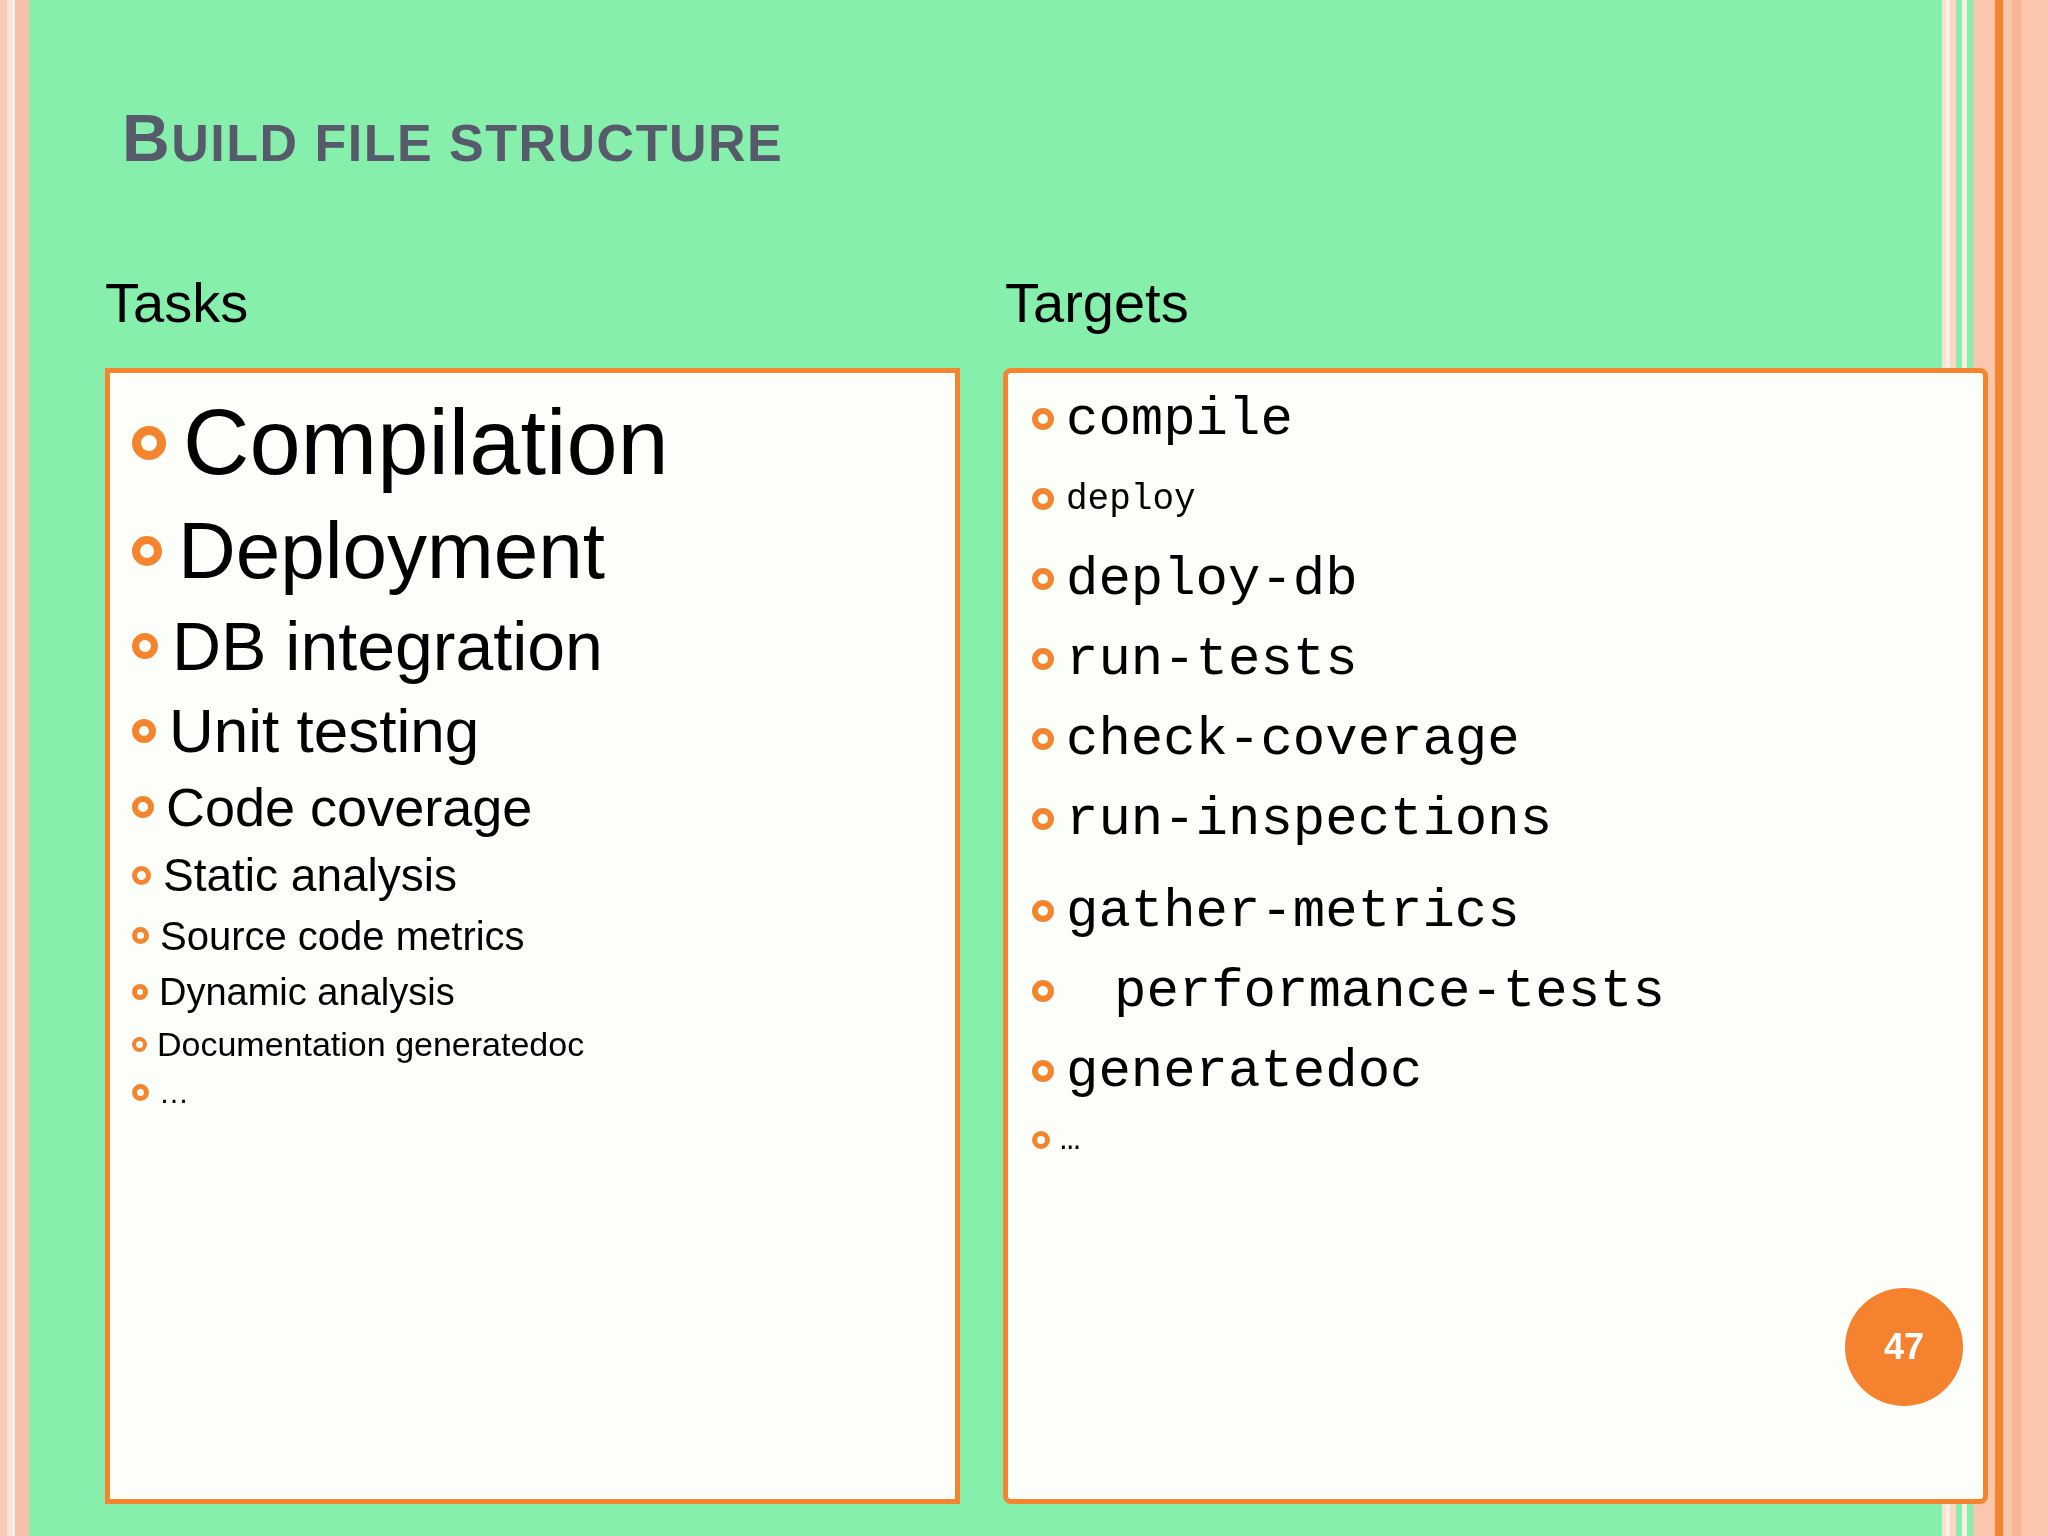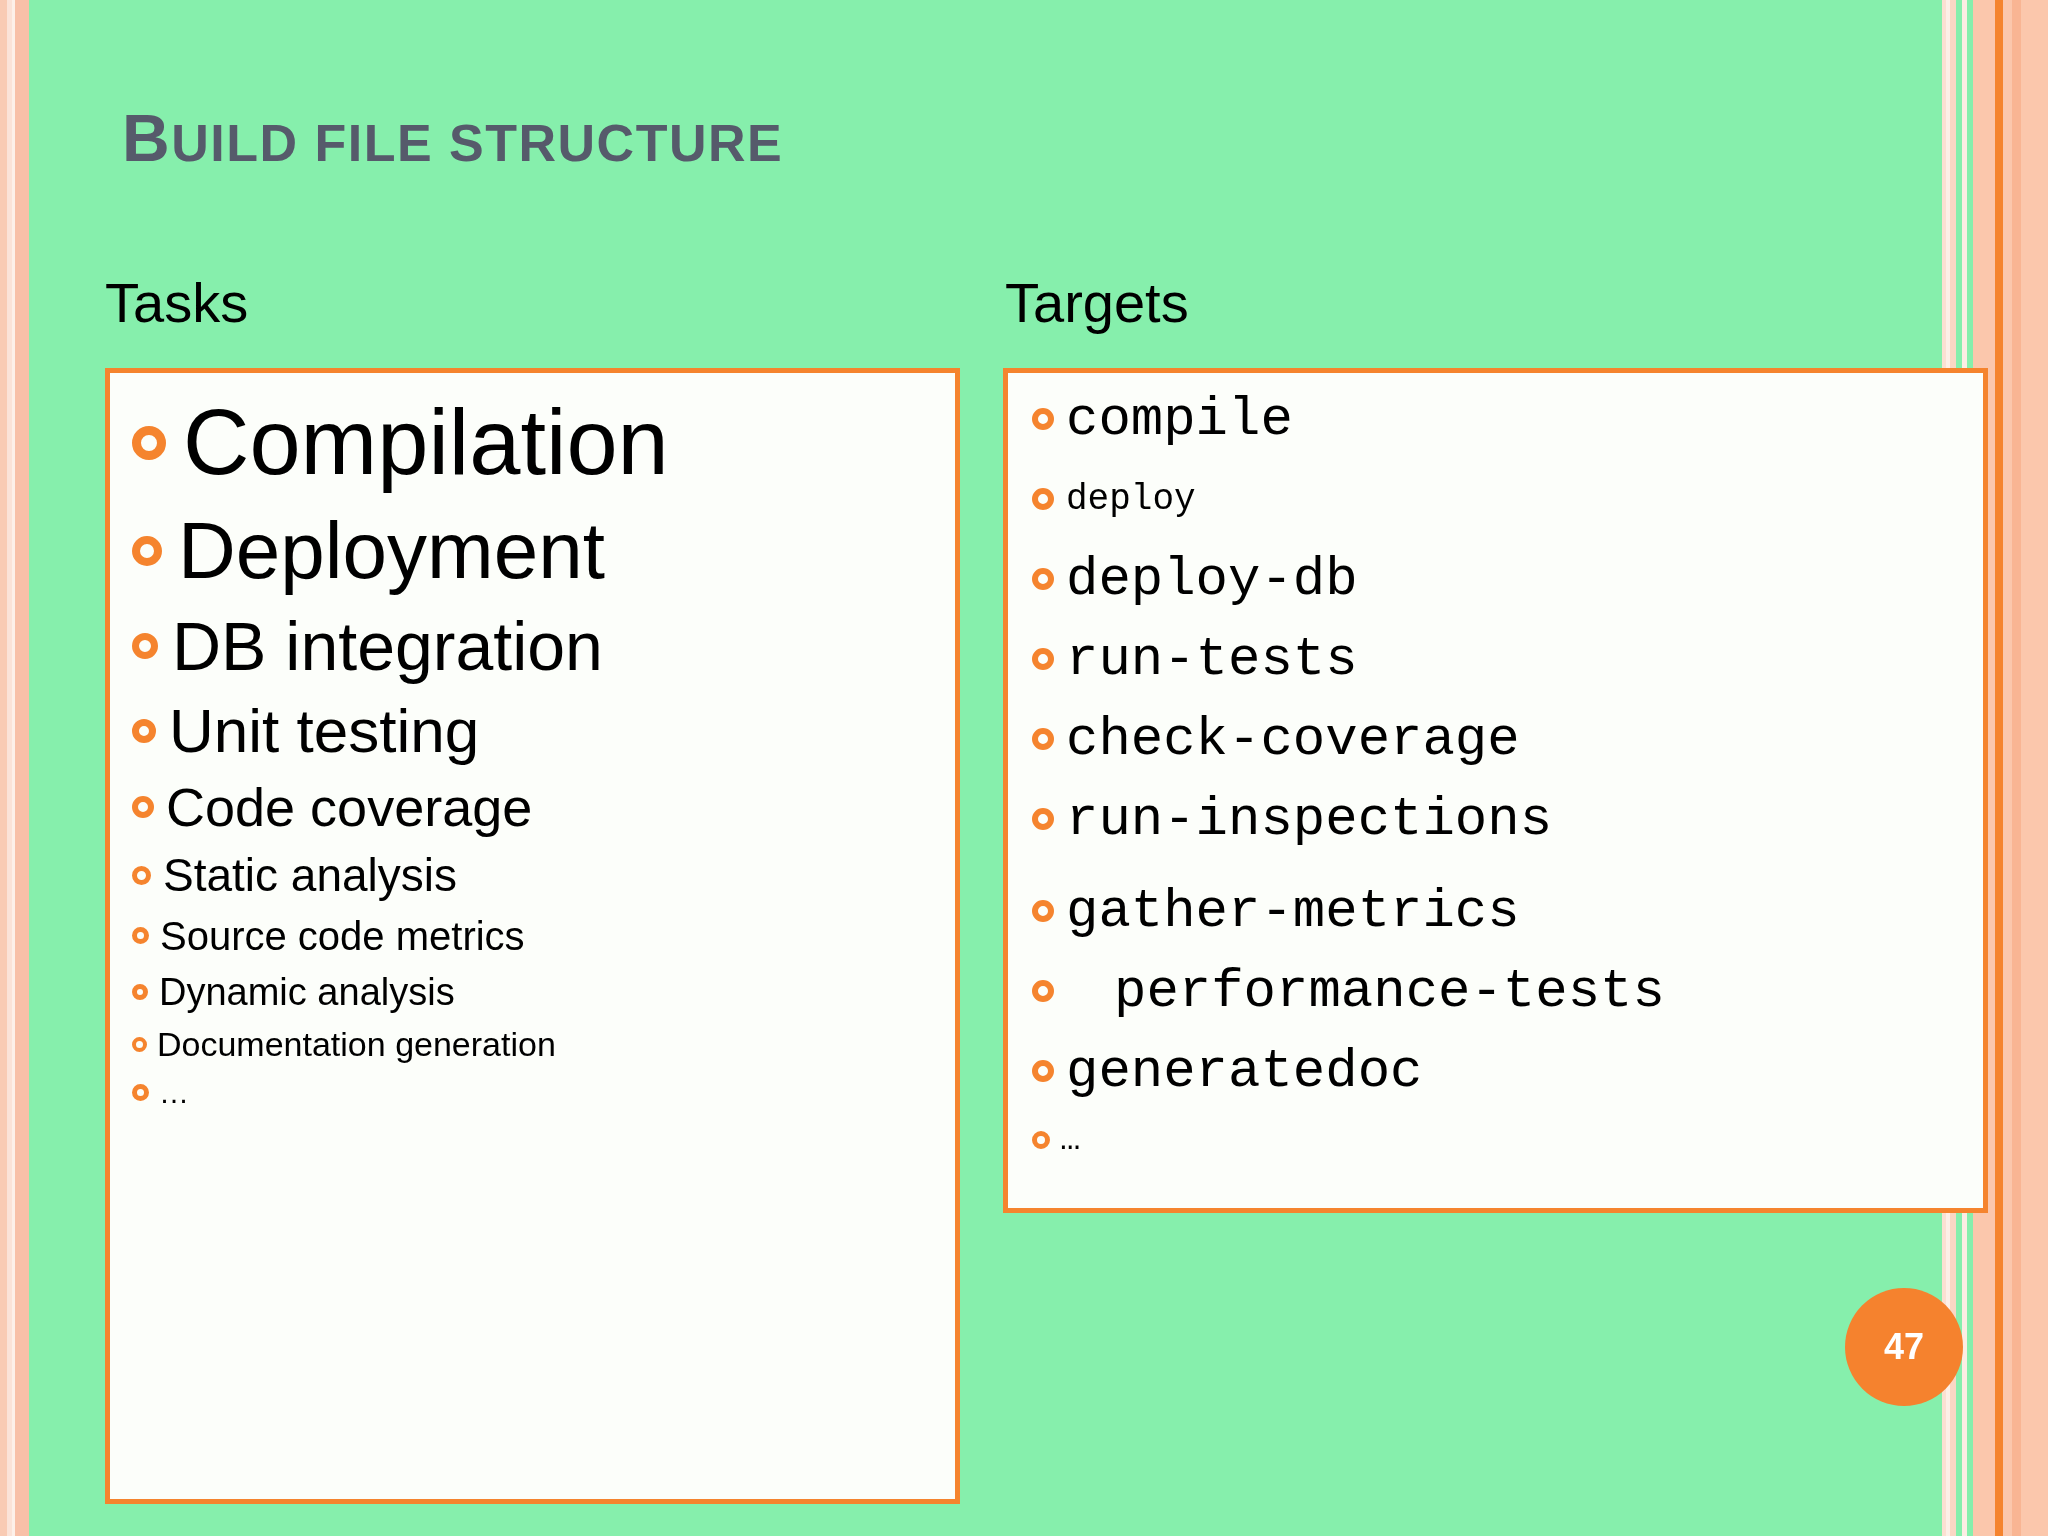--- a/index.html
+++ b/index.html
@@ -65,21 +65,21 @@
 
   
   .panel {
     position: absolute;
     border: 5px solid #F5842E;
     background: #FCFEFA;
     box-sizing: border-box;
     overflow: hidden;
   }
   #tasks-panel  { left: 105px;  top: 368px; width: 855px;  height: 1136px; }
-  #targets-panel{ left: 1003px; top: 368px; width: 985px;  height: 845px; }
+  #targets-panel{ left: 1003px; top: 368px; width: 985px;  height: 1136px; border-radius: 8px; }
 
   .bullet-list {
     list-style: none;
     margin: 0;
     padding: 0;
   }
   .bullet-item {
     display: flex;
     align-items: center;
     white-space: nowrap;
@@ -177,21 +177,21 @@
         <li class="bullet-item" style="margin-bottom: 12px; height: 45px;">
           <span class="ring" style="width: 17px; height: 17px; border-width: 5px; margin-right: 11px;"></span>
           <span class="bullet-text" style="font-size: 40px; line-height: 44px;">Source code metrics</span>
         </li>
         <li class="bullet-item" style="margin-bottom: 12px; height: 43px;">
           <span class="ring" style="width: 16px; height: 16px; border-width: 5px; margin-right: 11px;"></span>
           <span class="bullet-text" style="font-size: 38px; line-height: 42px;">Dynamic analysis</span>
         </li>
         <li class="bullet-item" style="margin-bottom: 12px; height: 38px;">
           <span class="ring" style="width: 15px; height: 15px; border-width: 4px; margin-right: 10px;"></span>
-          <span class="bullet-text" style="font-size: 34px; line-height: 37px;">Documentation generation</span>
+          <span class="bullet-text" style="font-size: 34px; line-height: 37px;">Documentation generatedoc</span>
         </li>
         <li class="bullet-item" style="margin-bottom: 12px; height: 34px;">
           <span class="ring" style="width: 17px; height: 17px; border-width: 5px; margin-right: 10px;"></span>
           <span class="bullet-text" style="font-size: 30px; line-height: 33px;">…</span>
         </li>
       </ul>
   </div>
 
   <div class="panel" id="targets-panel">
     <ul class="bullet-list" id="targets-list" style="padding-top: 16px; padding-left: 24px;">

